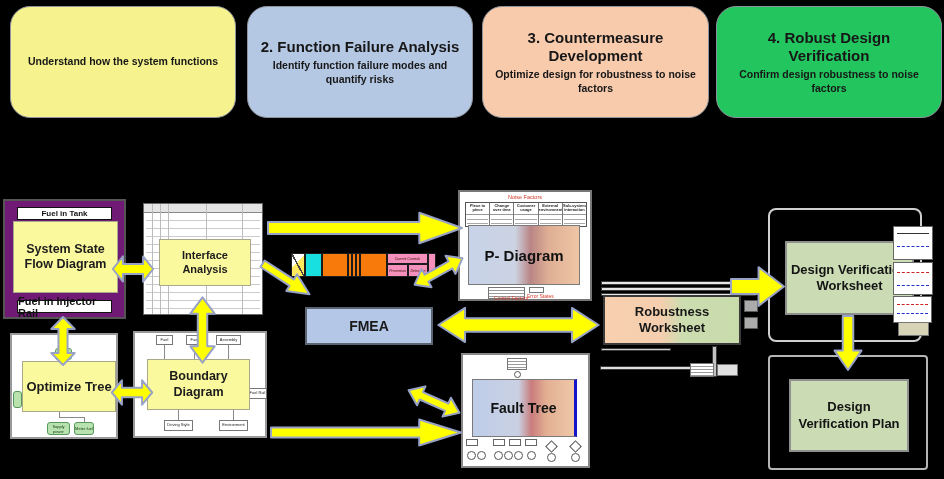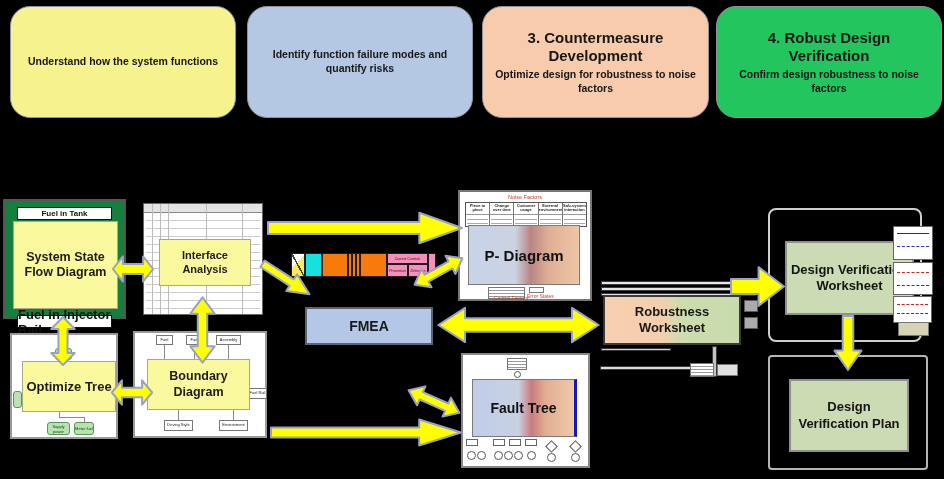--- a/index.html
+++ b/index.html
@@ -64,35 +64,36 @@
 </style>
 </head>
 <body>
 
 <div id="stage">
 
   <div class="phase" style="left:10px;width:226px;background:#f6f28e">
     <div class="phase-sub">Understand how the system functions</div>
   </div>
   <div class="phase" style="left:247px;width:226px;background:#b4c7e3">
+    <div class="phase-title">2. Function Failure Analysis</div>
     <div class="phase-sub">Identify function failure modes and quantify risks</div>
   </div>
   <div class="phase" style="left:482px;width:227px;background:#f8cbad">
     <div class="phase-title">3. Countermeasure Development</div>
     <div class="phase-sub">Optimize design for robustness to noise factors</div>
   </div>
   <div class="phase" style="left:716px;width:226px;background:#22c55e">
     <div class="phase-title">4. Robust Design Verification</div>
     <div class="phase-sub">Confirm design robustness to noise factors</div>
   </div>
 
-  <div class="panel" style="left:3px;top:199px;width:123px;height:120px;background:#15803d;border-color:#555">
+  <div class="panel" style="left:3px;top:199px;width:123px;height:120px;background:#701a75;border-color:#555">
     <div class="minibar" style="left:12px;top:6px;width:95px;height:13px;font-size:8px">Fuel in Tank</div>
-    <div class="ybox" style="left:8px;top:20px;width:105px;height:88px;font-size:12.5px;line-height:1.2">System State Flow Diagram</div>
-    <div class="minibar" style="left:12px;top:114px;width:95px;height:13px;font-size:13px">Fuel in Injector Rail</div>
+    <div class="ybox" style="left:8px;top:20px;width:105px;height:72px;font-size:12.5px;line-height:1.2">System State Flow Diagram</div>
+    <div class="minibar" style="left:12px;top:99px;width:95px;height:13px;font-size:11px">Fuel in Injector Rail</div>
   </div>
 
   <div class="panel" style="left:143px;top:203px;width:120px;height:112px;border:1px solid #666">
     <div class="abs" style="left:0;top:0;right:0;height:9px;background:#e4e4e4;border-bottom:1px solid #888"></div>
     <div class="sheetrows"></div>
     <div class="vline" style="left:8px"></div>
     <div class="vline" style="left:16px"></div>
     <div class="vline" style="left:24px"></div>
     <div class="vline" style="left:62px"></div>
     <div class="vline" style="left:98px"></div>

